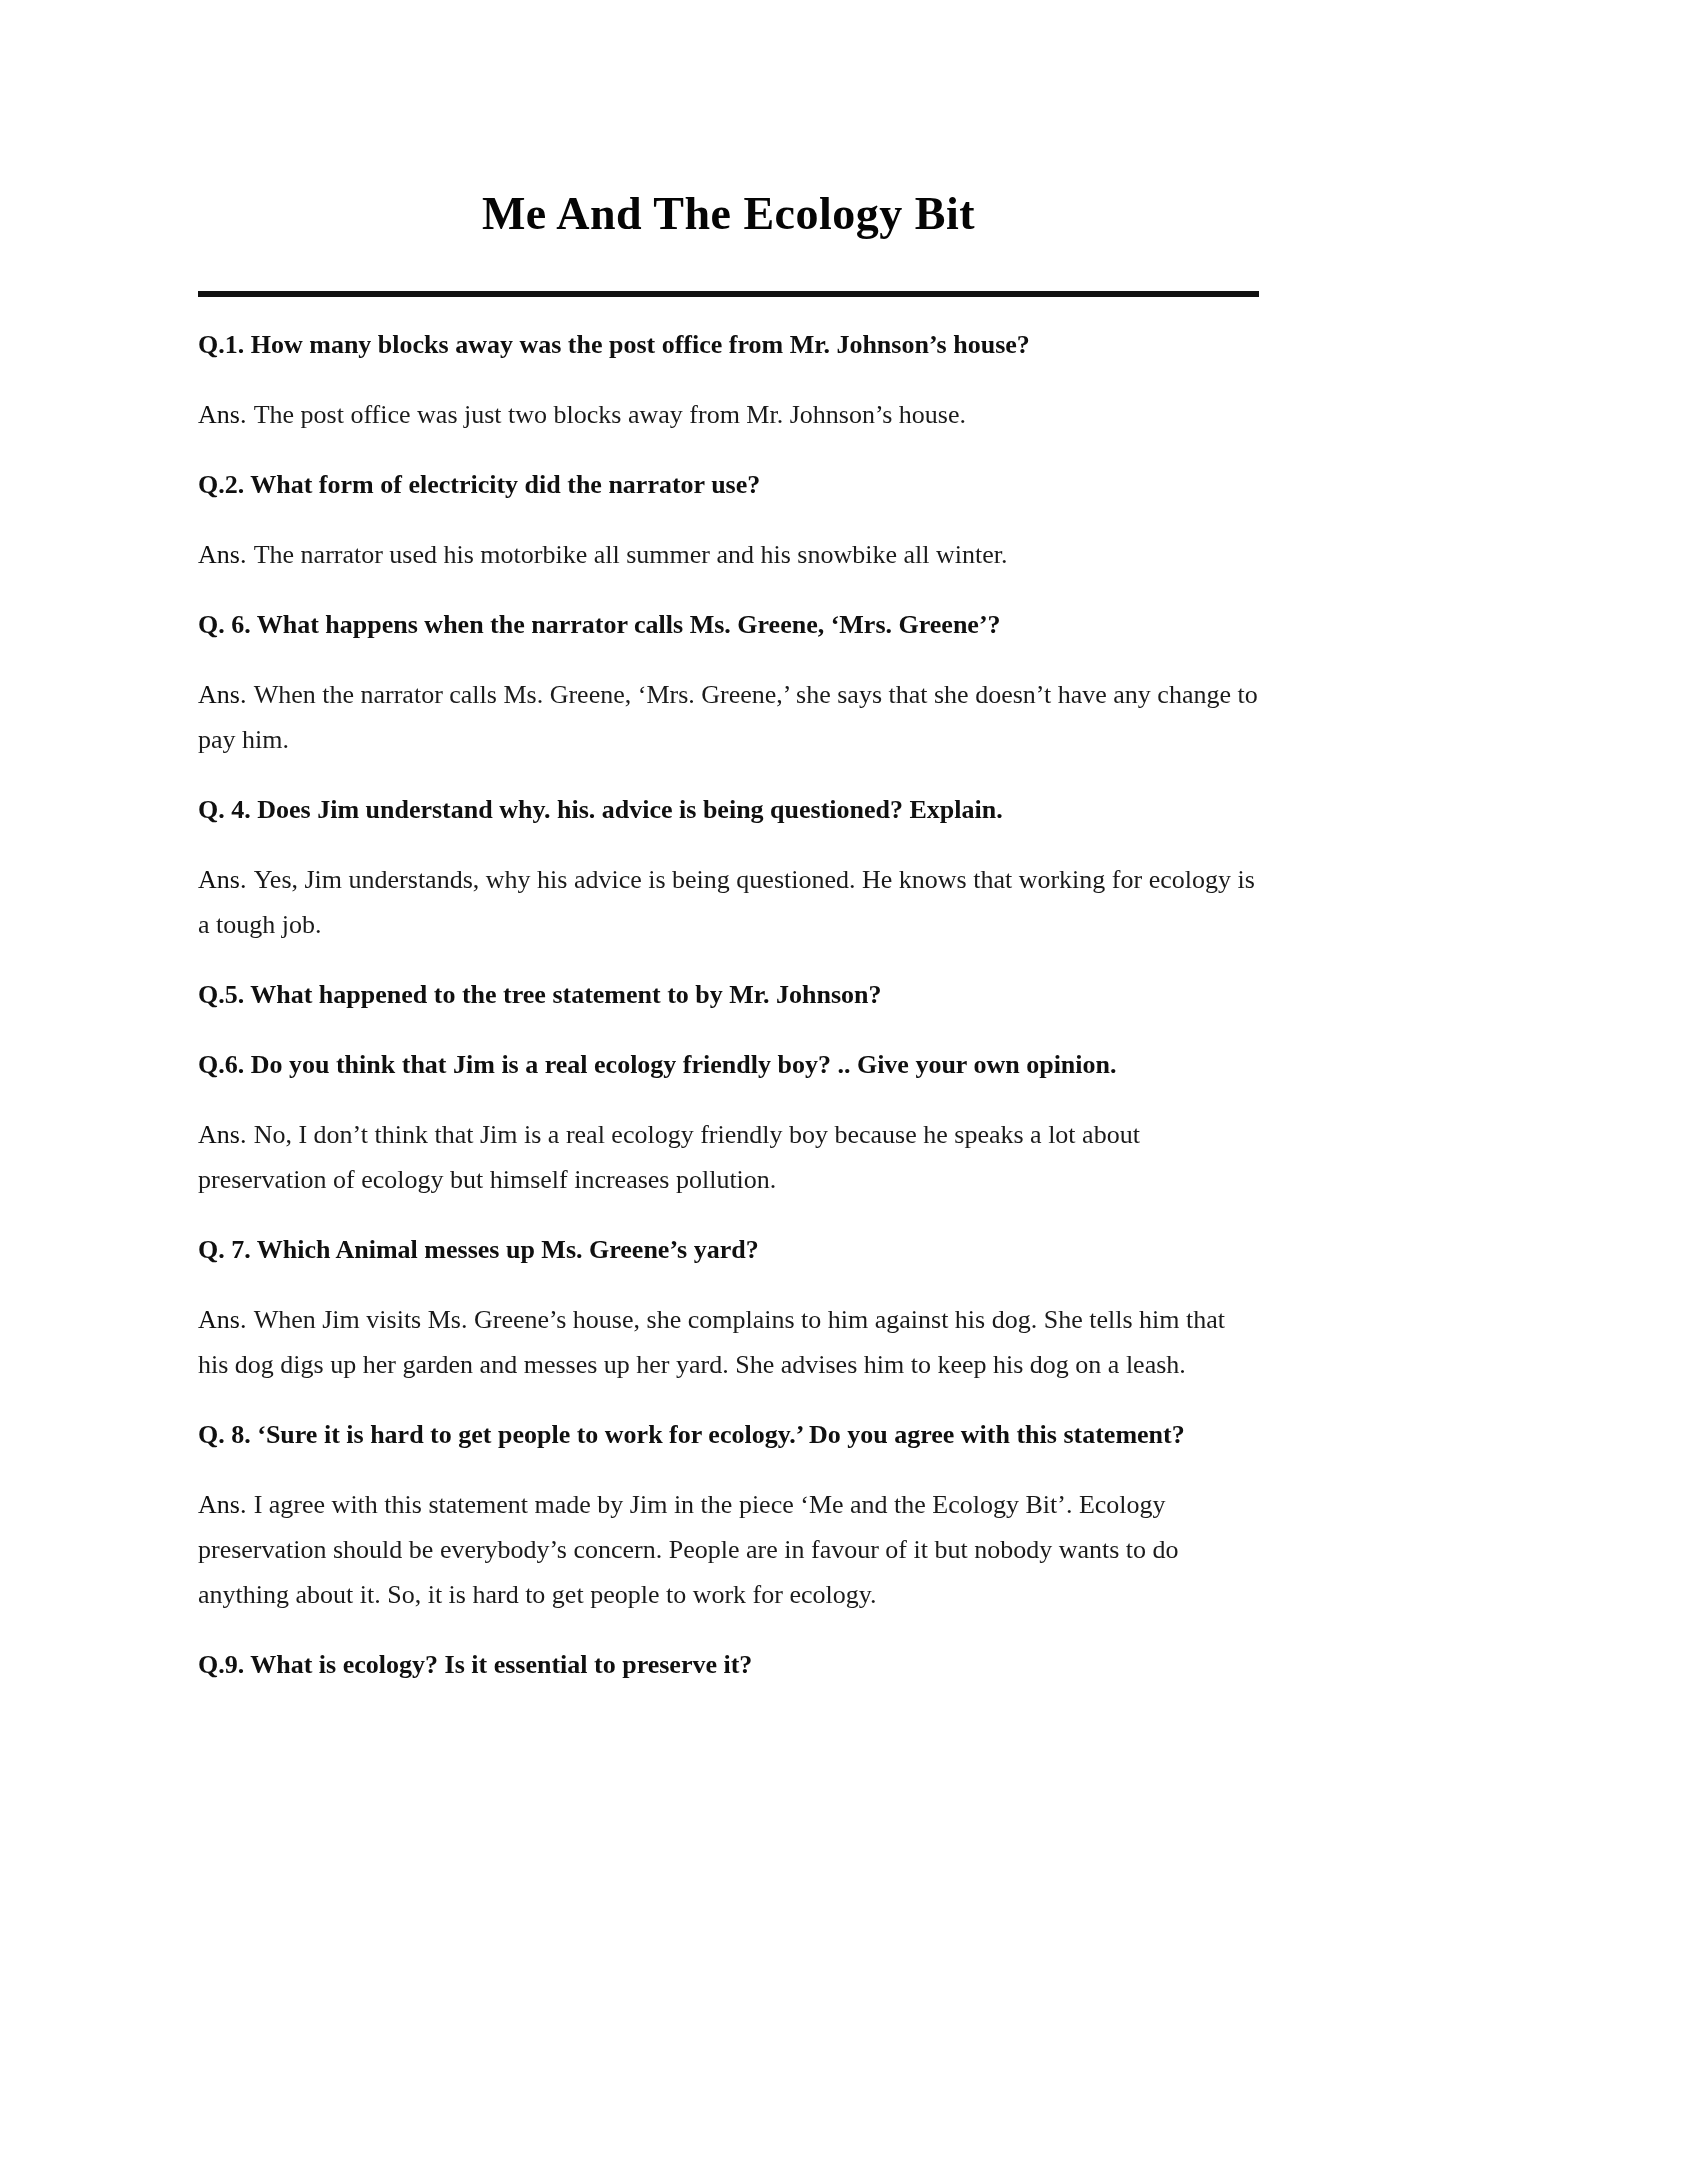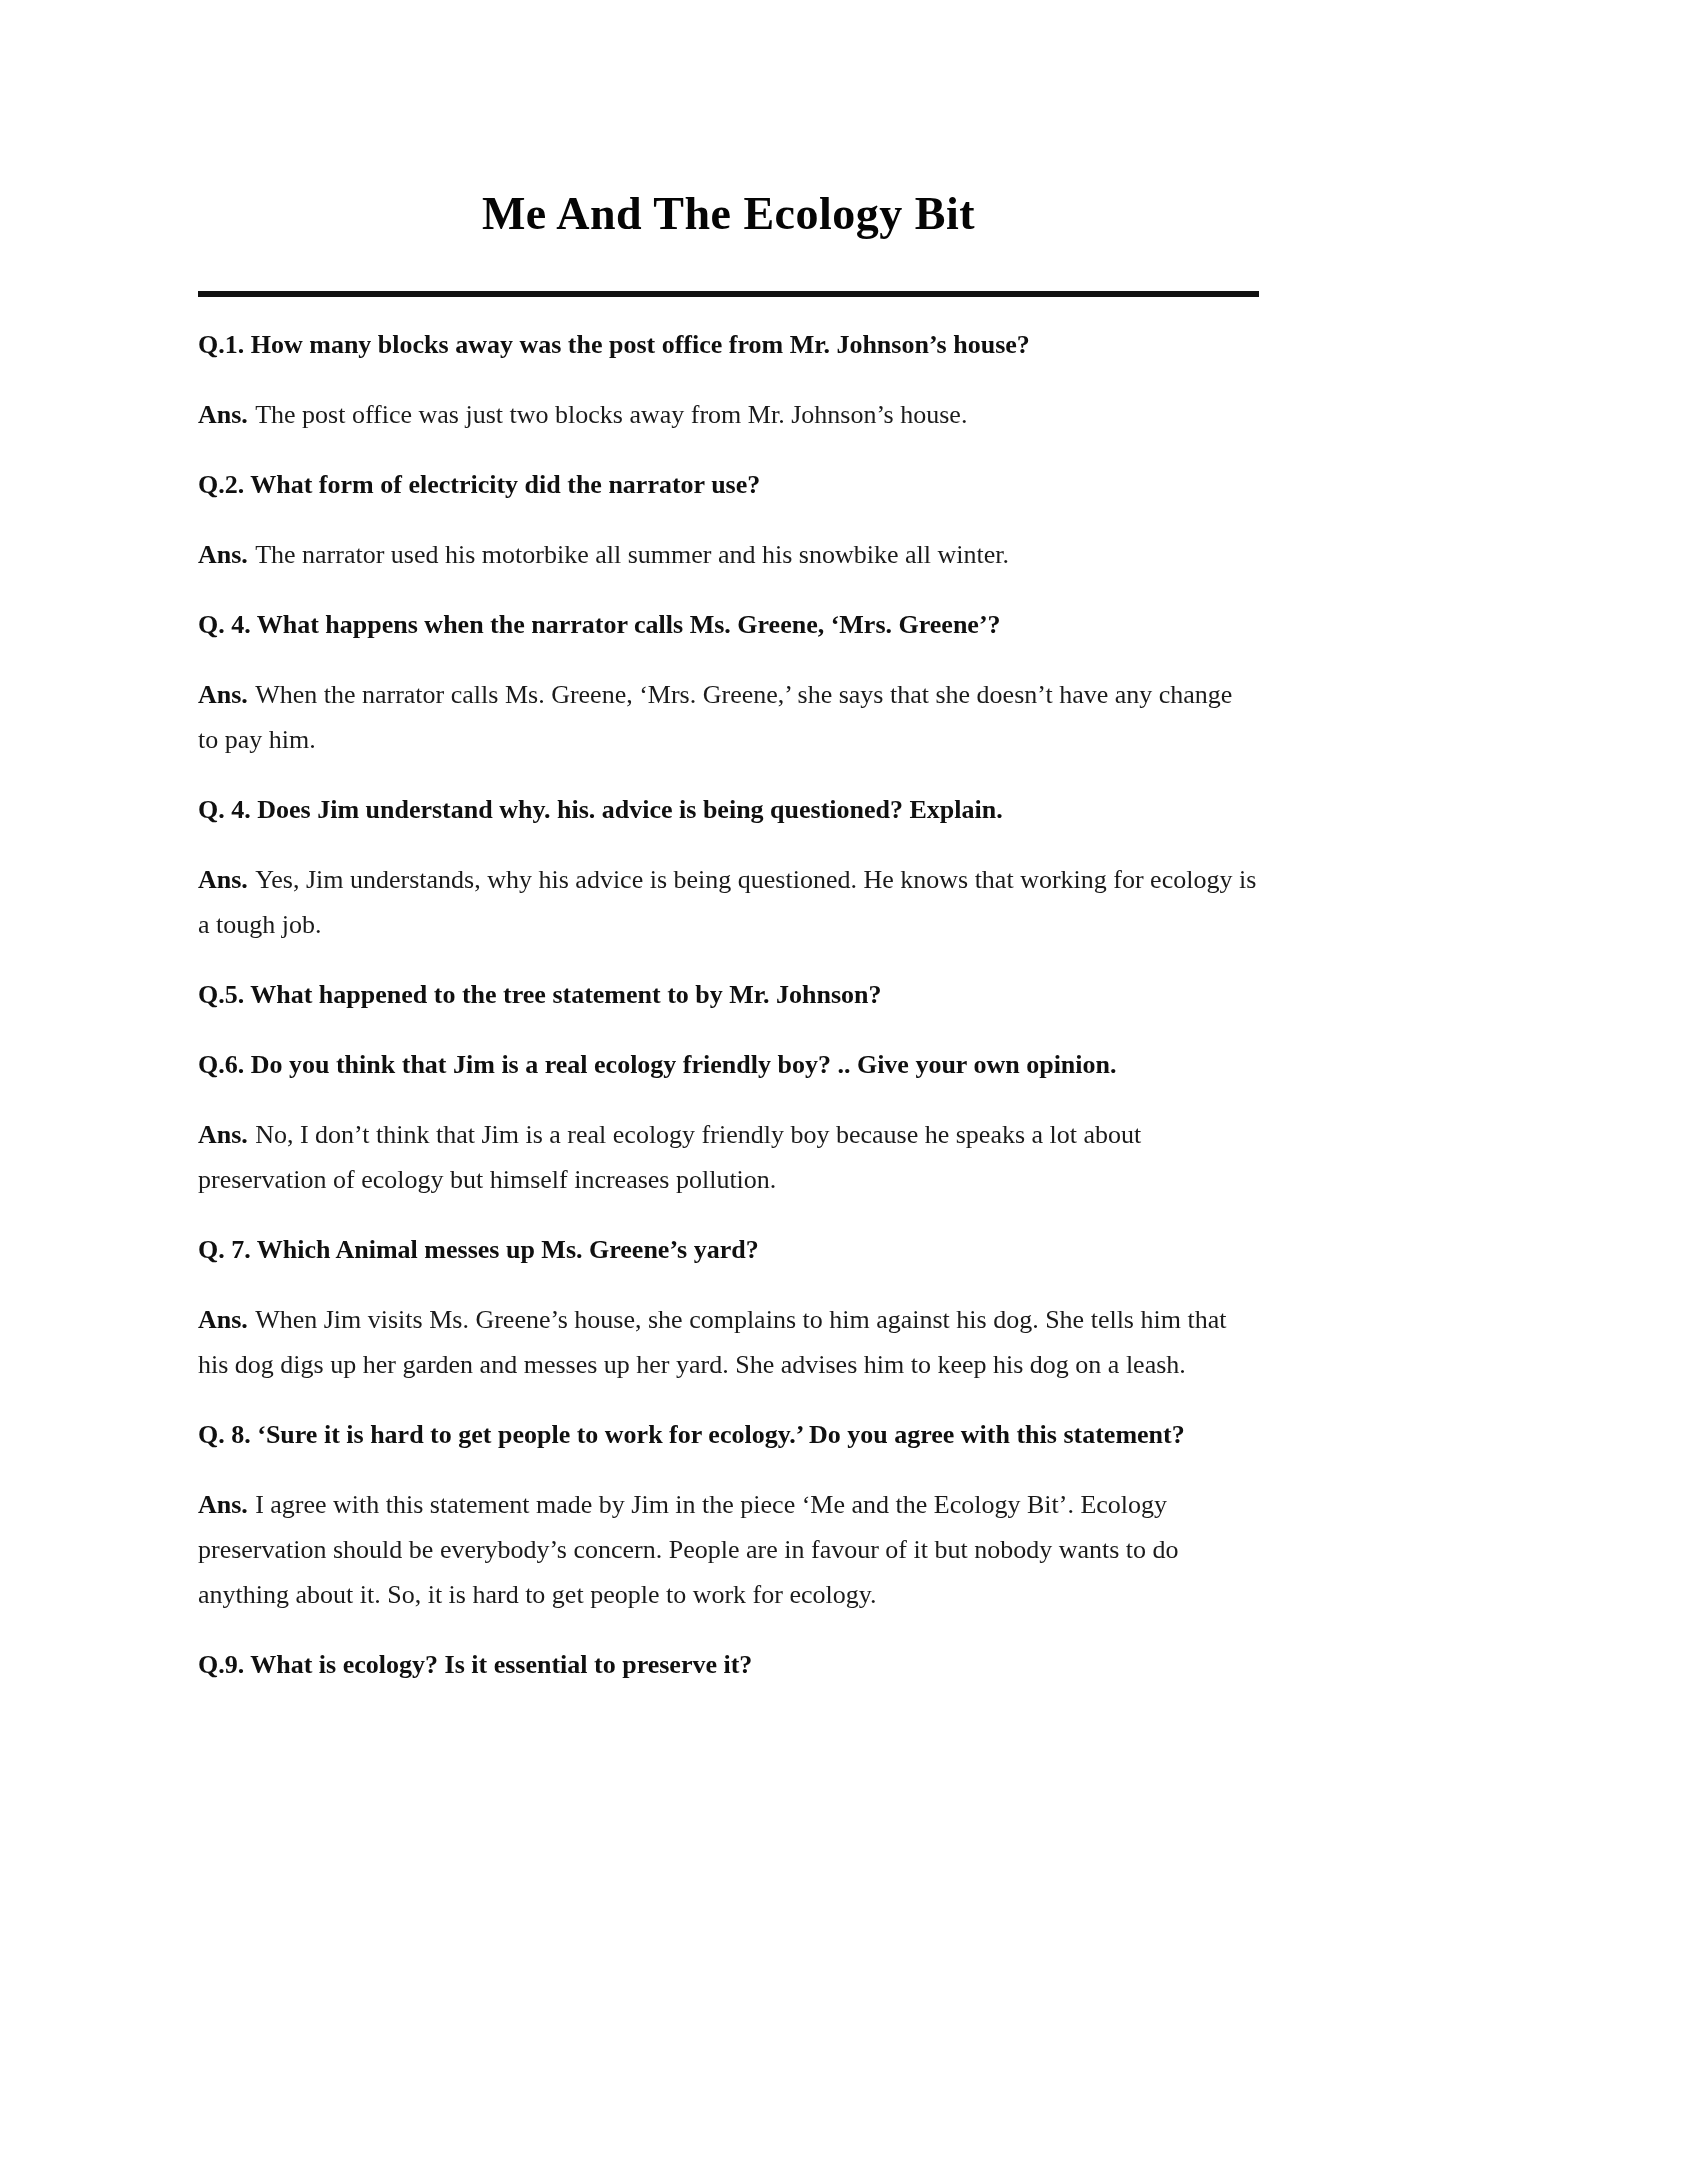--- a/index.html
+++ b/index.html
@@ -46,21 +46,21 @@
     line-height: 45px;
   }
   p.q {
     font-weight: bold;
     color: #101010;
   }
   p.a {
     font-weight: normal;
   }
   p.a .ans-label {
-    font-weight: bold;
+    font-weight: normal;
     color: #101010;
     margin-right: 0.28em;
   }
 </style>
 </head>
 <body>
 
 <div class="page">
 
   <h1 class="doc-title">Me And The Ecology Bit</h1>
@@ -73,21 +73,21 @@
       <p class="q">Q.1. How many blocks away was the post office from Mr. Johnson’s house?</p>
       <p class="a"><span class="ans-label">Ans.</span><span>The post office was just two blocks away from Mr. Johnson’s house.</span></p>
     </section>
 
     <section>
       <p class="q">Q.2. What form of electricity did the narrator use?</p>
       <p class="a"><span class="ans-label">Ans.</span><span>The narrator used his motorbike all summer and his snowbike all winter.</span></p>
     </section>
 
     <section>
-      <p class="q">Q. 4. What happens when the narrator calls Ms. Greene, ‘Mrs. Greene’?</p>
+      <p class="q">Q. 6. What happens when the narrator calls Ms. Greene, ‘Mrs. Greene’?</p>
       <p class="a"><span class="ans-label">Ans.</span><span>When the narrator calls Ms. Greene, ‘Mrs. Greene,’ she says that she doesn’t have any change to pay him.</span></p>
     </section>
 
     <section>
       <p class="q">Q. 4. Does Jim understand why. his. advice is being questioned? Explain.</p>
       <p class="a"><span class="ans-label">Ans.</span><span>Yes, Jim understands, why his advice is being questioned. He knows that working for ecology is a tough job.</span></p>
     </section>
 
     <section>
       <p class="q">Q.5. What happened to the tree statement to by Mr. Johnson?</p>

